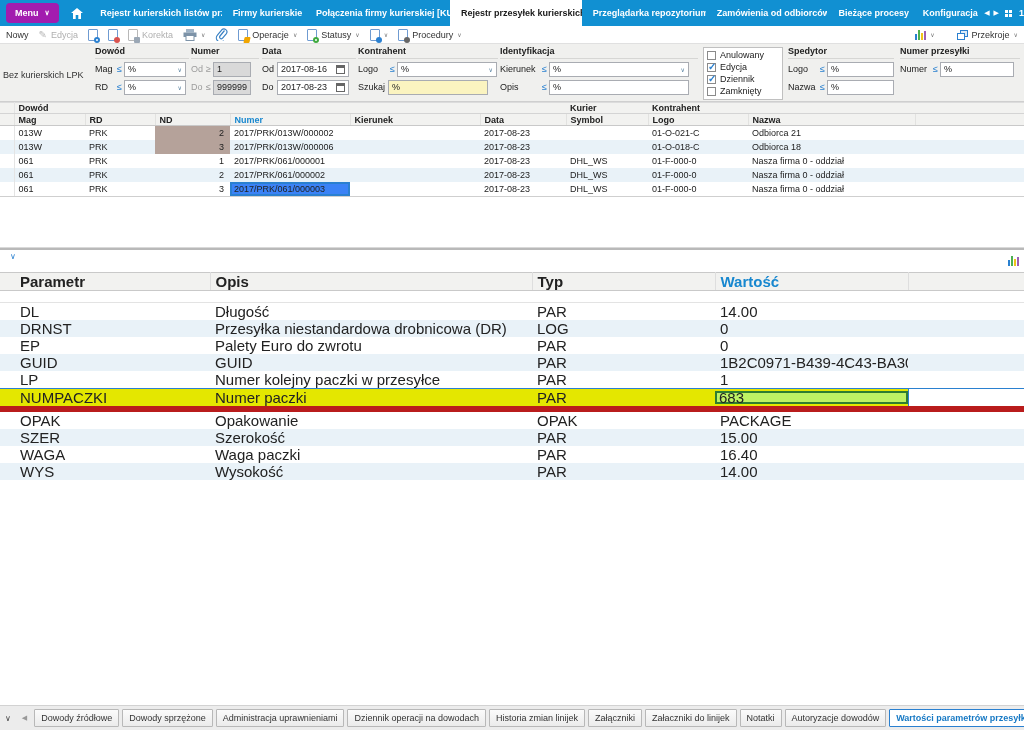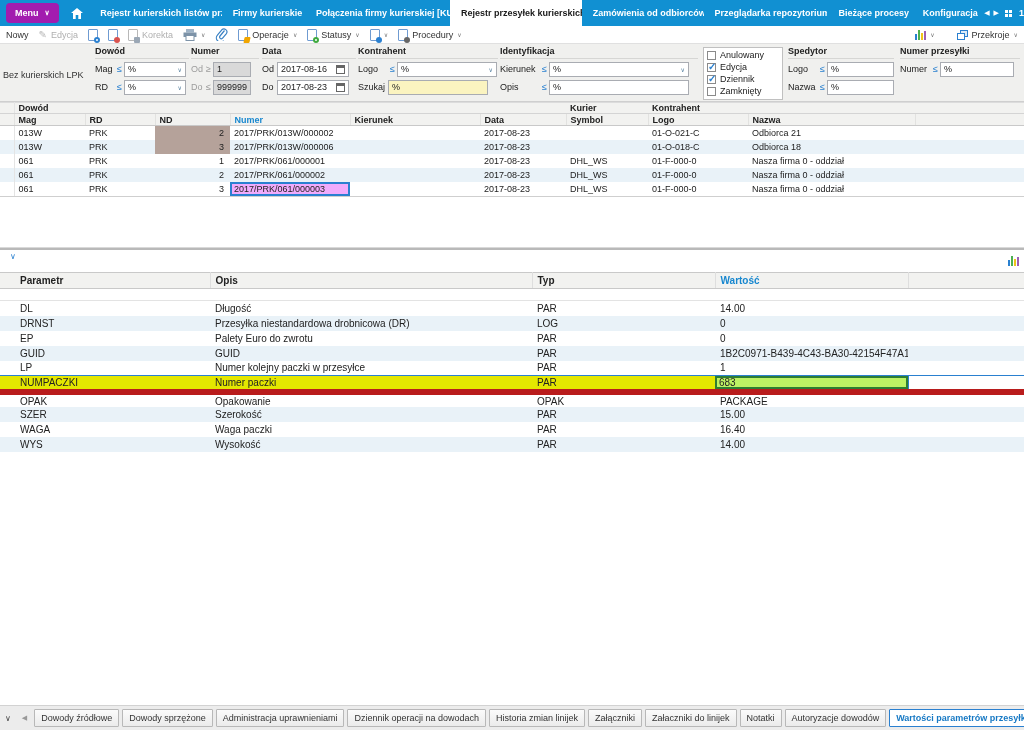--- a/index.html
+++ b/index.html
@@ -85,28 +85,28 @@
   #main-table td{overflow:hidden;white-space:nowrap;padding:0 4px;height:14px;}
   #main-table tr.grow td{height:11px;background:#f2f2f0;border-top:1px solid #dcdcdc;border-bottom:1px solid #d4d4d4;font-weight:bold;}
   #main-table tr.hrow td{height:12px;background:#f2f2f0;border-bottom:1px solid #c9c9c9;border-right:1px solid #e2e2e0;font-weight:bold;}
   #main-table td.sorted{color:#1787cf;}
   #main-table tr.alt td{background:#e9f2f8;}
   #main-table td.sp{background:#fff;border-right:1px solid #e4e4e4;padding:0;}
   #main-table td.nd{text-align:right;padding-right:6px;}
   #main-table td.nd.brown{background:#b5a29a;}
   #main-table tr.lastrow td{border-bottom:1px solid #cfcfcf;}
   #main-table td.fcell{padding:0;}
-  .fbox{border:2px solid #2a80d0;background:#f0abfc;height:14px;display:flex;align-items:center;padding:0 2px;text-align:right;}
+  .fbox{border:2px solid #2a80d0;background:#3b82f6;height:14px;display:flex;align-items:center;padding:0 2px;text-align:right;}
 
   
   #splitter{position:absolute;left:0;top:247px;width:1024px;height:3px;background:#b9b9b9;border-top:1px solid #d9d9d9;}
   #collapse-chev{position:absolute;left:10px;top:252px;color:#2a80d0;font-size:8px;cursor:pointer;}
   #params-chart-ic{position:absolute;left:1008px;top:256px;cursor:pointer;}
 
-  #params-table{position:absolute;left:0;top:272px;width:1024px;border-collapse:collapse;table-layout:fixed;font-size:10px;}
+  #params-table{position:absolute;left:0;top:272px;width:1024px;border-collapse:collapse;table-layout:fixed;font-size:15px;}
   #params-table td{overflow:hidden;white-space:nowrap;padding:0 5px;height:15px;}
   #params-table td.c1{padding-left:20px;}
   #params-table tr.phdr td{height:16px;background:#f2f2f0;border-top:1px solid #c9c9c9;border-bottom:1px solid #c9c9c9;border-right:1px solid #dedede;font-weight:bold;}
   #params-table tr.pfil td{height:12px;background:#fff;border-bottom:1px solid #e3e3e3;}
   #params-table tr.alt td{background:#e9f2f8;}
   #params-table td.hl{background:#e4e700;}
   #params-table tr.psel td{border-top:1px solid #2a80d0;border-bottom:6px solid #b91c1c;}
   #params-table tr.psel td.tail{background:#fff;border-left:1px solid #2a80d0;border-right:1px solid #2a80d0;}
   #params-table td.vcell{padding:0;}
   .vbox{border:2px solid #2e7d32;background:#bef264;height:13px;display:flex;align-items:center;padding:0 2px;}
@@ -137,24 +137,24 @@
   <div class="top-tab">
       <span>Firmy kurierskie</span>
     </div>
   <div class="top-tab tab-clip2">
       <span>Połączenia firmy kurierskiej [KURIER</span>
     </div>
   <div class="top-tab active">
       <span>Rejestr przesyłek kurierskich</span>
     </div>
   <div class="top-tab">
+      <span>Przeglądarka repozytorium</span>
+    </div>
+  <div class="top-tab">
       <span>Zamówienia od odbiorców</span>
-    </div>
-  <div class="top-tab">
-      <span>Przeglądarka repozytorium</span>
     </div>
   <div class="top-tab">
       <span>Bieżące procesy</span>
     </div>
   <div class="top-tab">
       <span>Konfiguracja</span>
     </div>
   <div class="tab-arrow">◀</div>
   <div class="tab-arrow">▶</div>
   <div class="grid-ic">

